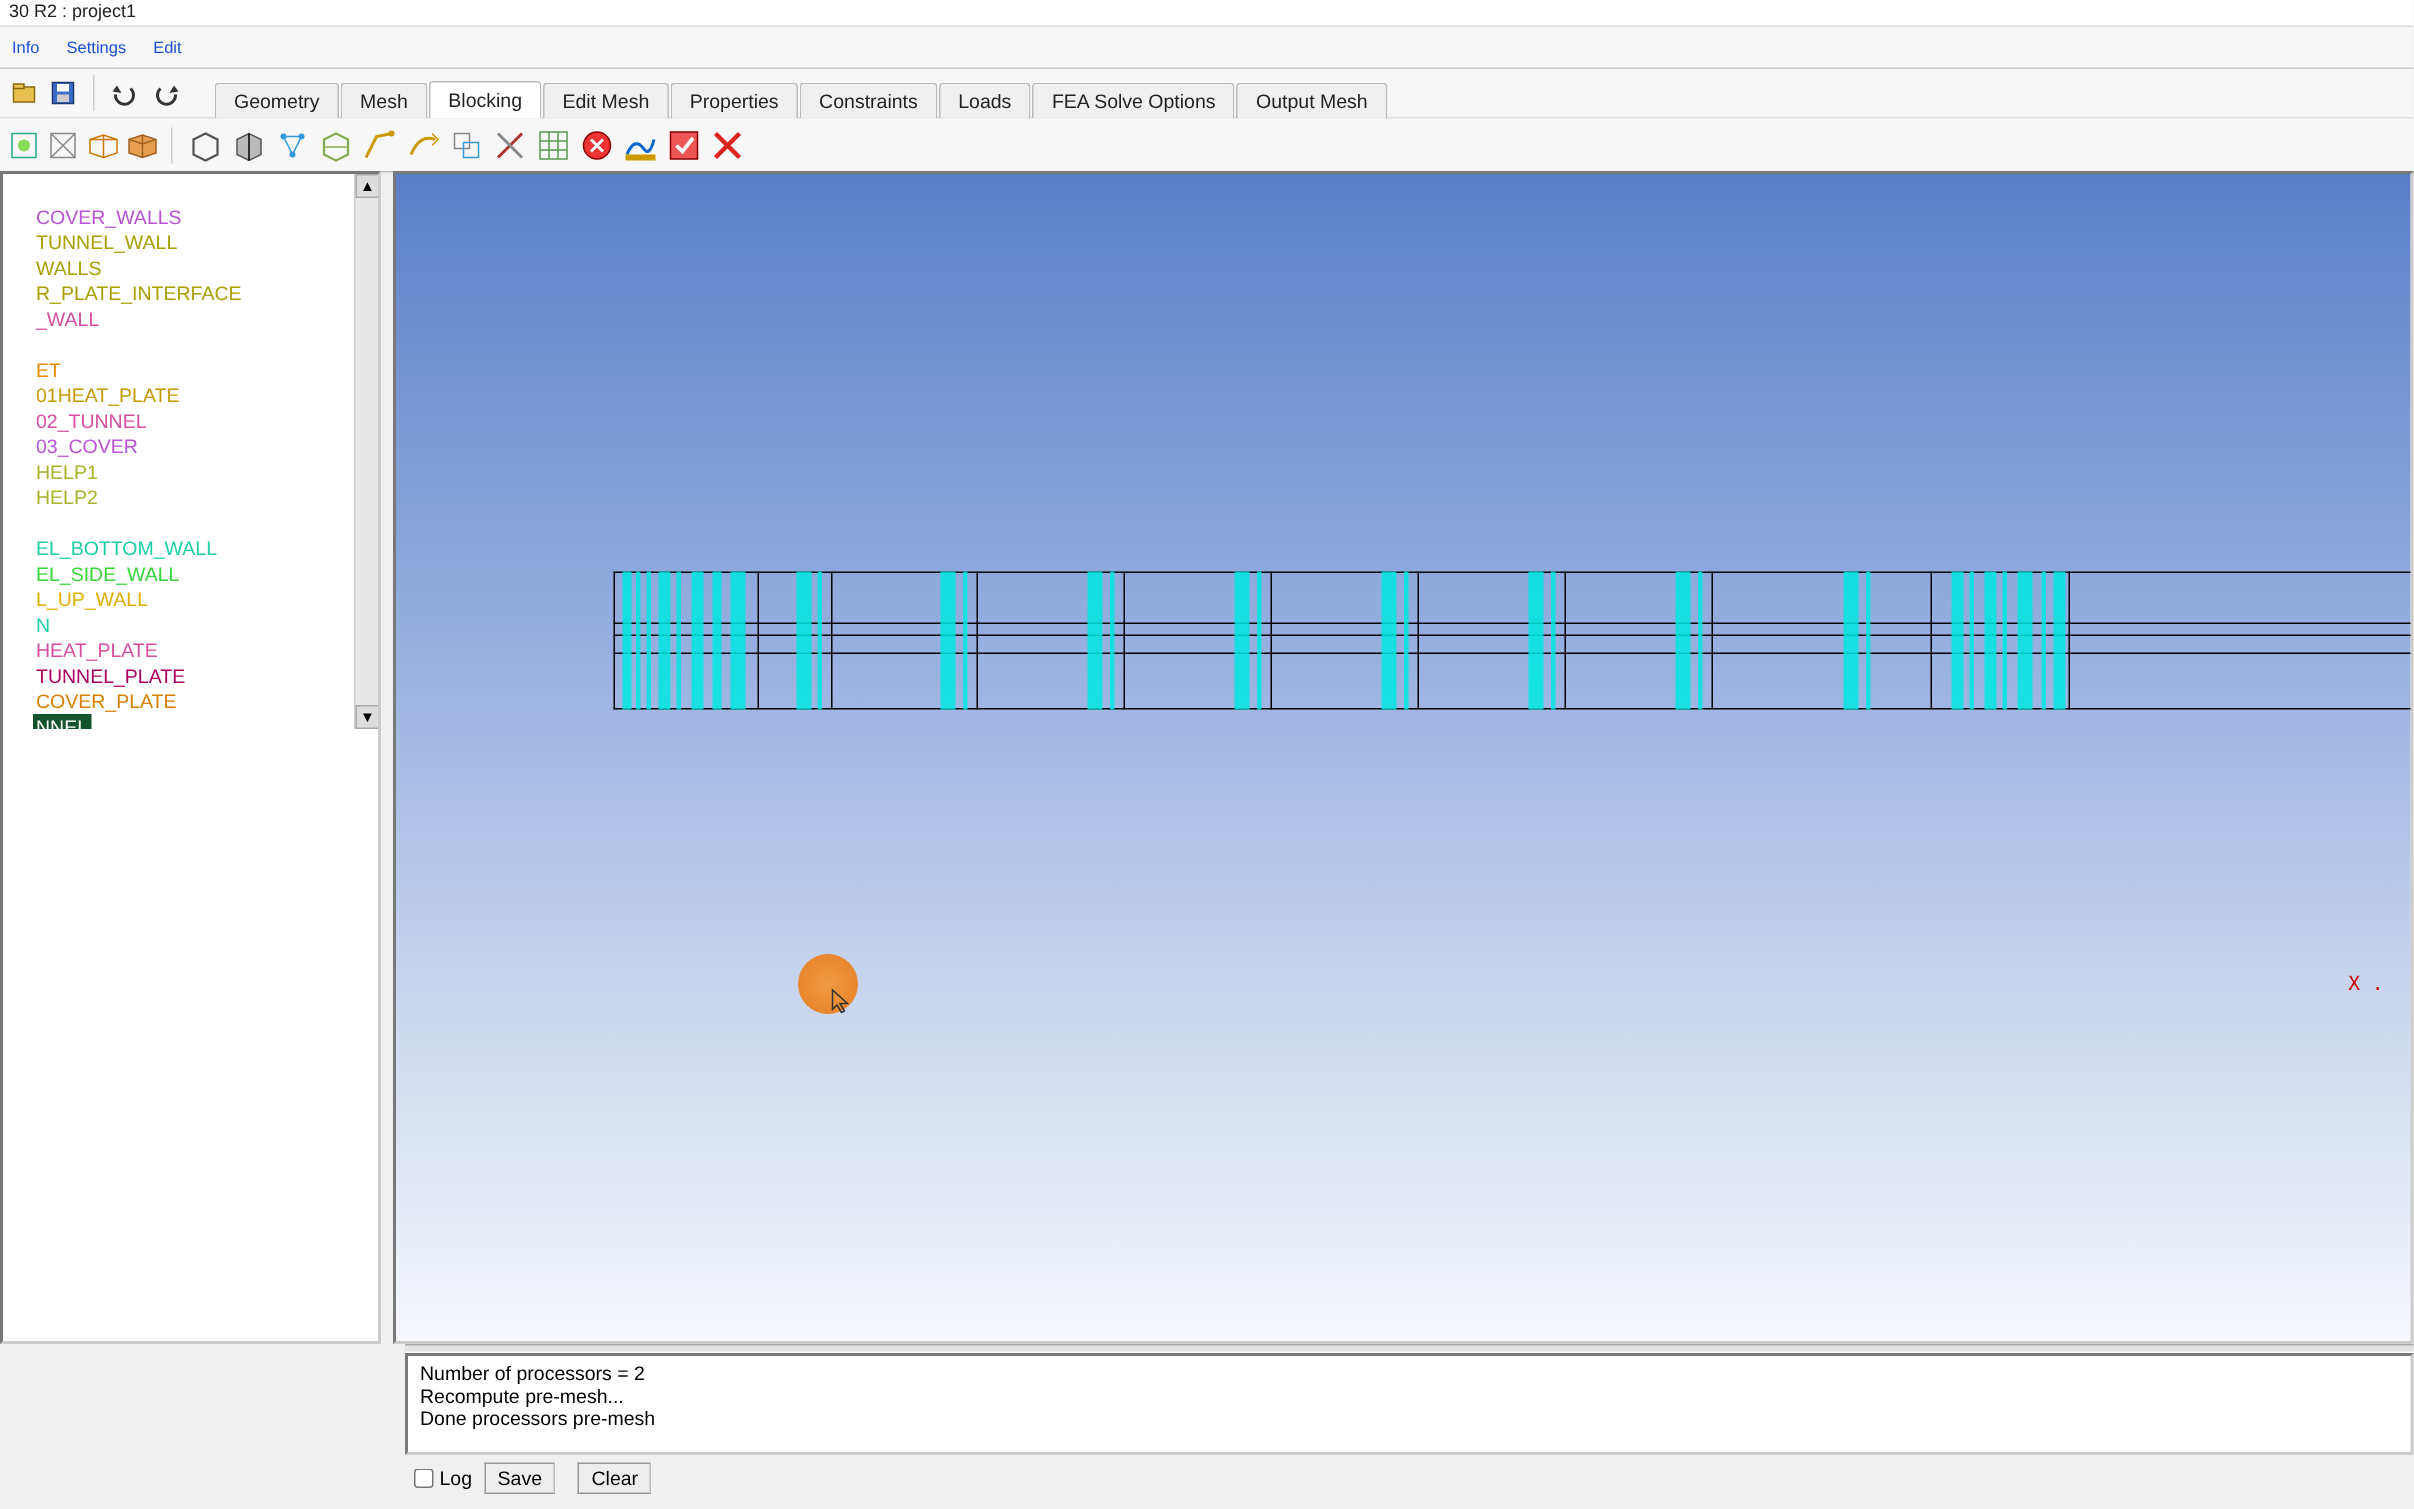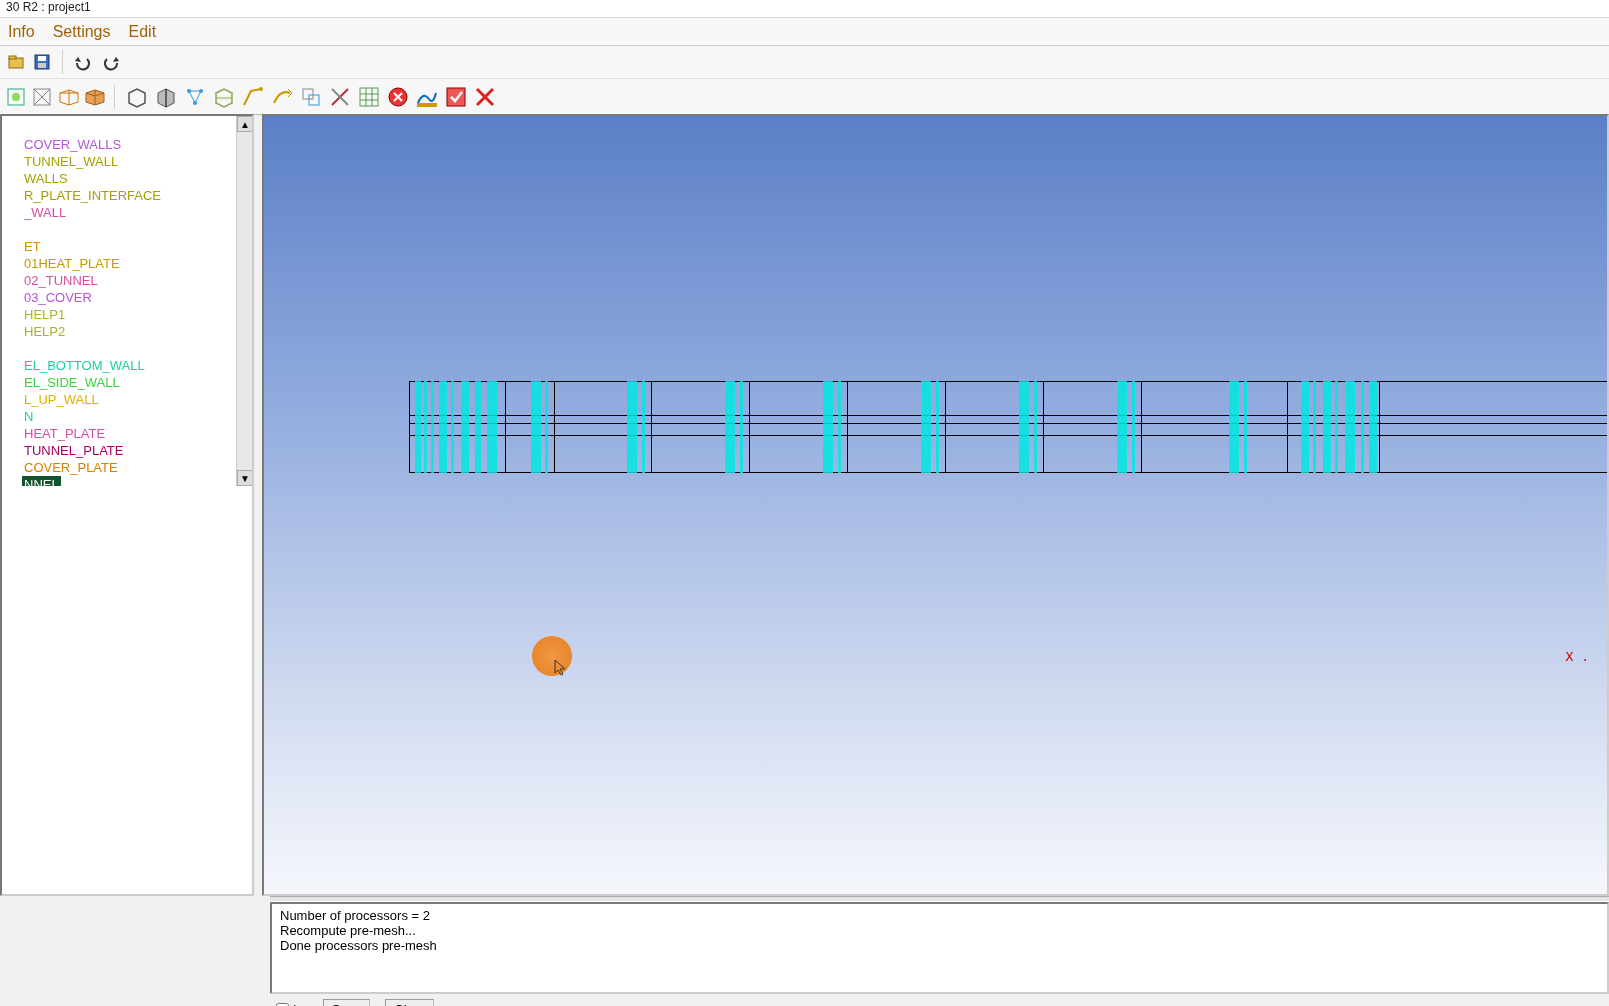--- a/index.html
+++ b/index.html
@@ -23,22 +23,22 @@
   .menu-bar {
     height: 28px;
     background: #f7f7f7;
     border-bottom: 1px solid #ccc;
     display: flex;
     align-items: center;
     padding: 0 8px;
     gap: 18px;
   }
   .menu-item {
-    color: #a16207;
-    font-size: 16px;
+    color: #1d4ed8;
+    font-size: 11px;
     cursor: default;
   }
   .toolbar-area {
     background: #f7f7f7;
     border-bottom: 1px solid #bbb;
     padding: 0;
   }
   .toolbar-row1 {
     display: flex;
     align-items: center;
@@ -233,21 +233,21 @@
   .bottom-area {
     position: absolute;
     left: 270px;
     right: 0;
     bottom: 0;
     height: 110px;
   }
   .log-panel {
     background: #fff;
     border: 2px inset #ccc;
-    height: 92px;
+    height: 68px;
     padding: 4px 8px;
     font-size: 13px;
     line-height: 15px;
     overflow: hidden;
   }
   .log-controls {
     display: flex;
     align-items: center;
     gap: 0;
     padding: 4px 6px;
@@ -311,20 +311,31 @@
             <path d="M14 6 A6 6 0 1 1 4 10" fill="none" stroke="#333" stroke-width="2"></path>
             <path d="M2 8 L5 4 L8 9 Z" fill="#333"></path>
           </svg>
       </div>
       <div class="tool-icon">
         <svg width="20" height="18">
             <path d="M6 6 A6 6 0 1 0 16 10" fill="none" stroke="#333" stroke-width="2"></path>
             <path d="M18 8 L15 4 L12 9 Z" fill="#333"></path>
           </svg>
       </div>
+    </div>
+    <div class="tabs">
+      <div class="tab">Geometry</div>
+      <div class="tab">Mesh</div>
+      <div class="tab active">Blocking</div>
+      <div class="tab">Edit Mesh</div>
+      <div class="tab">Properties</div>
+      <div class="tab">Constraints</div>
+      <div class="tab">Loads</div>
+      <div class="tab">FEA Solve Options</div>
+      <div class="tab">Output Mesh</div>
     </div>
   </div>
 
   <div class="toolbar-row2">
     <div class="left-tools2">
       <div class="tool-icon">
         <svg width="20" height="20">
             <rect x="2" y="2" width="16" height="16" fill="none" stroke="#2a8"></rect>
             <circle cx="10" cy="10" r="4" fill="#8d5"></circle>
           </svg>

